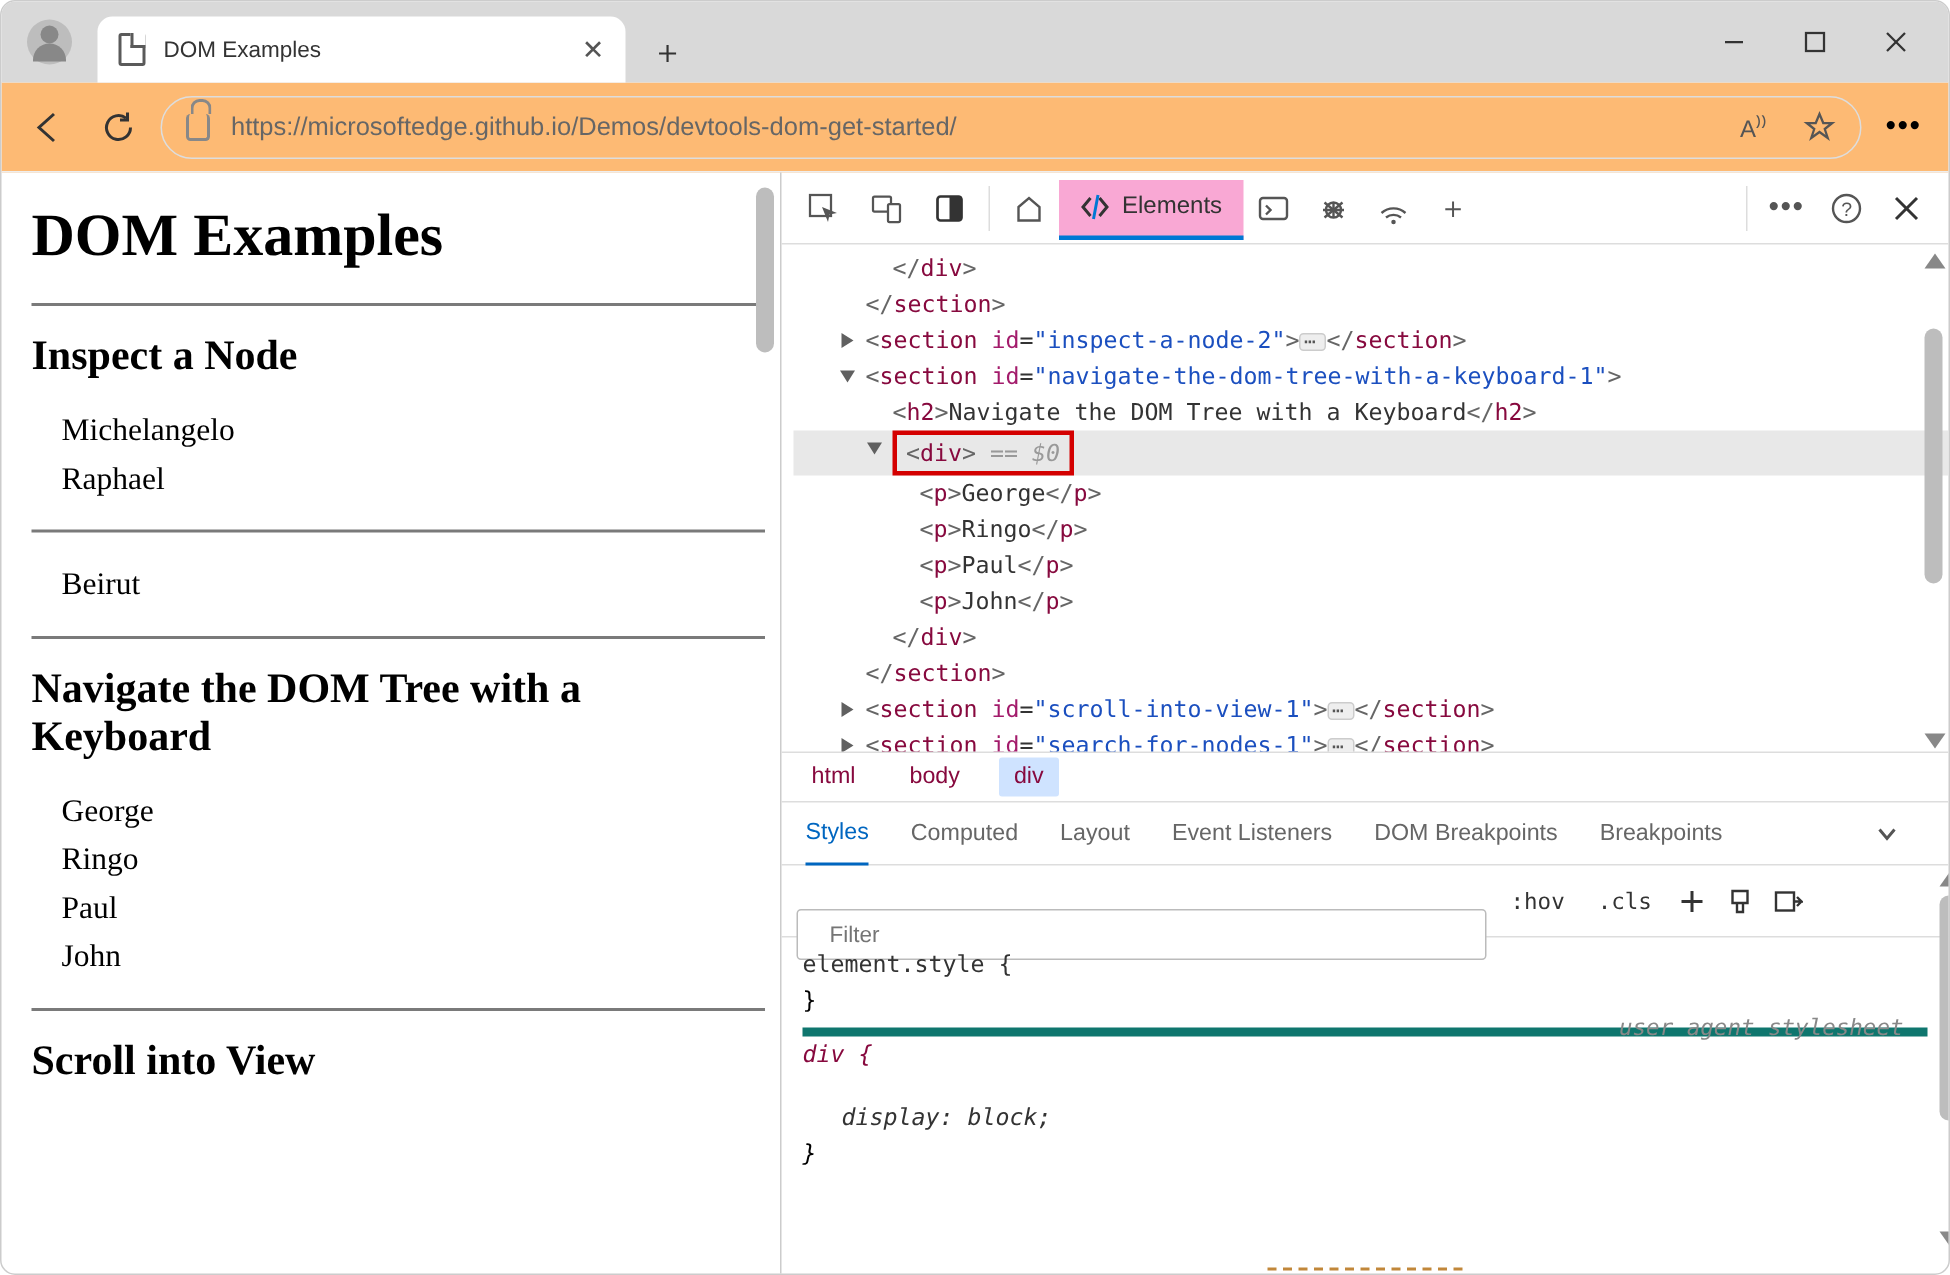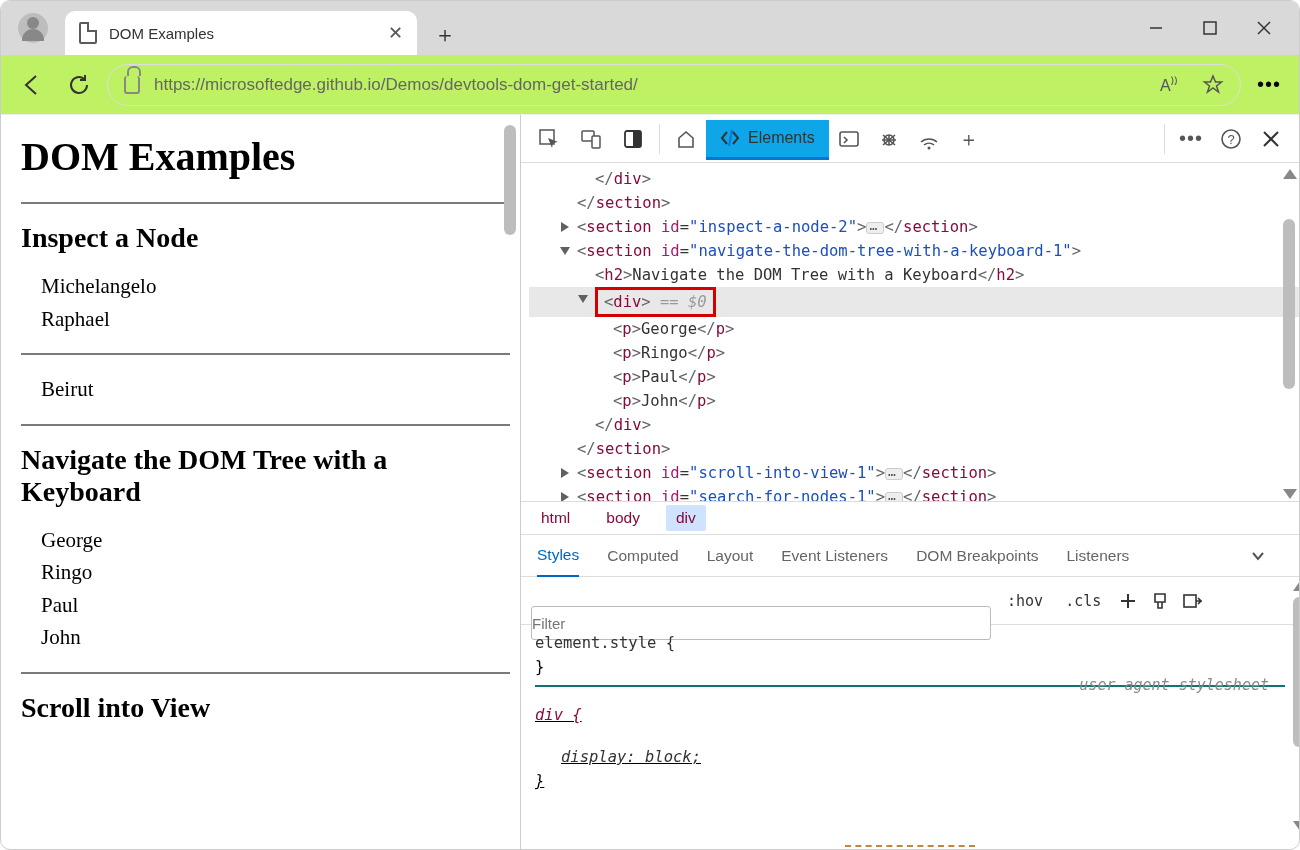--- a/index.html
+++ b/index.html
@@ -11,21 +11,21 @@
 .avatar-circle::after { content:""; position:absolute; width:22px; height:12px; border-radius:12px 12px 0 0; background:#888; bottom:2px; left:4px;}
 .tab { background:#fff; height:44px; width:352px; border-radius:10px 10px 0 0; display:flex; align-items:center; padding:0 14px; position:relative; gap:12px;}
 .tab .doc-icon { width:18px; height:22px; border:2px solid #5a5a5a; border-radius:2px; position:relative;}
 .tab .doc-icon::after { content:""; position:absolute; right:-2px; top:-2px; width:8px; height:8px; background:#fff; border-left:2px solid #5a5a5a; border-bottom:2px solid #5a5a5a;}
 .tab-title { font-size:15px; color:#333;}
 .tab-close { position:absolute; right:14px; font-size:18px; color:#555;}
 .new-tab { width:40px; height:40px; display:flex; align-items:center; justify-content:center; margin-left:8px;}
 .plus { font-size:22px; color:#333; line-height:1;}
 .win-controls { position:absolute; right:8px; top:0; height:54px; display:flex; align-items:center; gap:36px; padding-right:18px;}
 .win-icon { width:18px; height:18px; display:flex; align-items:center; justify-content:center; font-size:16px; color:#333; font-family:Arial;}
-.toolbar { height:60px; background:#bef264; display:flex; align-items:center; padding:0 10px; gap:8px; border-bottom:1px solid #eee;}
+.toolbar { height:60px; background:#fdba74; display:flex; align-items:center; padding:0 10px; gap:8px; border-bottom:1px solid #eee;}
 .nav-btn { width:40px; height:40px; display:flex; align-items:center; justify-content:center;}
 .address-bar { flex:1; height:42px; border:1px solid #ddd; border-radius:22px; display:flex; align-items:center; padding:0 16px; gap:14px;}
 .lock-ico { width:16px; height:18px; border:2px solid #888; border-radius:3px; border-top:none; position:relative;}
 .lock-ico::before { content:""; position:absolute; width:10px; height:8px; border:2px solid #888; border-bottom:none; border-radius:6px 6px 0 0; top:-10px; left:1px;}
 .url { font-size:17px; color:#666; white-space:nowrap;}
 .addr-right { margin-left:auto; display:flex; align-items:center; gap:20px;}
 .ico { width:22px; height:22px; display:flex; align-items:center; justify-content:center; color:#5a5a5a; }
 .more-dots { font-size:20px; letter-spacing:1px;}
 .main { display:flex; height:736px;}
 .page { width:520px; border-right:1px solid #ccc; padding:18px 10px 0 20px; overflow:hidden; position:relative; font-family:"Times New Roman",serif;}
@@ -33,21 +33,21 @@
 .page hr { border:none; border-top:2px solid #7a7a7a; margin:10px 0 18px 0;}
 .page h2 { font-size:28px; font-weight:bold; margin-bottom:16px;}
 .page .list { margin-left:20px; margin-bottom:18px; font-size:21px; line-height:1.55;}
 .vscroll { position:absolute; right:2px; top:10px; width:14px; height:800px;}
 .vscroll .thumb { width:12px; height:110px; background:#bdbdbd; border-radius:6px; position:absolute; top:0;}
 .devtools { flex:1; display:flex; flex-direction:column; position:relative;}
 .dt-toolbar { height:48px; border-bottom:1px solid #ddd; display:flex; align-items:center; padding:0 8px;}
 .dt-toolbar .group { display:flex; align-items:center; gap:2px;}
 .dt-btn { width:40px; height:40px; display:flex; align-items:center; justify-content:center;}
 .dt-sep { width:1px; height:30px; background:#ddd; margin:0 6px;}
-.tab-elements { height:40px; padding:0 14px; display:flex; align-items:center; gap:8px; border-bottom:3px solid #0078d4; margin-bottom:-2px; font-size:16px; color:#333; background:#0ea5e9;}
+.tab-elements { height:40px; padding:0 14px; display:flex; align-items:center; gap:8px; border-bottom:3px solid #0078d4; margin-bottom:-2px; font-size:16px; color:#333; background:#f9a8d4;}
 .dt-right { margin-left:auto; display:flex; align-items:center;}
 .dom-tree { flex:0 0 auto; font-family:Consolas,monospace; font-size:15.5px; padding:4px 0 0 8px; line-height:24px; color:#333; position:relative; height:338px; overflow:hidden;}
 .dom-line { white-space:pre; padding-left:48px;}
 .indent1 { padding-left:66px;}
 .indent2 { padding-left:84px;}
 .tag-name { color:#87093e;}
 .attr-name { color:#a31b6b;}
 .attr-val { color:#1b4fbf;}
 .bracket { color:#666;}
 .text-node { color:#333;}
@@ -59,21 +59,21 @@
 .gutter-dots { position:absolute; left:10px; top:120px; font-size:18px; color:#666; letter-spacing:1px;}
 .red-box { border:3px solid #d40000; display:inline-block; padding:0 6px; }
 .eq0 { color:#999; font-style:italic;}
 .breadcrumb { height:34px; border-top:1px solid #ddd; border-bottom:1px solid #ddd; display:flex; align-items:center; padding:0 10px; font-size:15.5px;gap:16px;}
 .crumb { padding:4px 10px; color:#87093e; border-radius:2px;}
 .crumb.sel { background:#cfe3ff;}
 .styles-tabs { height:42px; display:flex; align-items:center; gap:28px; padding:0 16px; border-bottom:1px solid #ddd; font-size:15.5px; color:#666;}
 .styles-tabs .active { color:#0066c0; border-bottom:2px solid #0066c0; height:42px; display:flex; align-items:center;}
 .styles-tabs .chev { margin-left:auto; padding-right:18px;}
 .filter-row { height:48px; display:flex; align-items:center; padding:6px 10px; gap:10px; border-bottom:1px solid #ddd;}
-.filter-input { flex:1; height:34px; border:1px solid #bbb; border-radius:3px; padding:0 0; font-size:15px; max-width:460px;margin-top:45px;}
+.filter-input { flex:1; height:34px; border:1px solid #bbb; border-radius:3px; padding:0 21px; font-size:15px; max-width:460px;margin-top:45px;}
 .hov, .cls { font-family:Consolas,monospace; font-size:15px; color:#333; padding:0 6px;}
 .styles-body { font-family:Consolas,monospace; font-size:15.5px; padding:6px 14px; line-height:24px; position:relative;}
 .styles-body .block { margin-bottom:6px;}
 .selector { color:#333;}
 .italic { font-style:italic; color:#87093e;}
 .prop { padding-left:26px;margin-top:18px;}
 .ua-label { position:absolute; right:30px; top:48px; font-style:italic; color:#888; font-size:15px;}
 .dt-vscroll { position:absolute; right:2px; width:14px;}
 .dt-thumb { width:12px; height:180px; background:#bdbdbd; border-radius:6px;}
 .tri-up { width:0;height:0;border-left:7px solid transparent;border-right:7px solid transparent;border-bottom:10px solid #888;}
@@ -287,21 +287,21 @@
       <span class="crumb">body</span>
       <span class="crumb sel">div</span>
     </div>
 
     <div class="styles-tabs">
       <span class="active">Styles</span>
       <span>Computed</span>
       <span>Layout</span>
       <span>Event Listeners</span>
       <span>DOM Breakpoints</span>
-      <span>Listeners</span>
+      <span>Breakpoints</span>
       <span class="chev">
           <svg width="14" height="14">
             <path d="M2 4 L7 10 L12 4" fill="none" stroke="#555" stroke-width="2"></path>
           </svg>
         </span>
     </div>
 
     <div class="filter-row">
       <input class="filter-input" placeholder="Filter" style="">
       <span class="hov">:hov</span>
@@ -323,21 +323,21 @@
             <path d="M14 10 L19 10 L16 7 M19 10 L16 13" fill="none" stroke="#333" stroke-width="1.6"></path>
           </svg>
         </span>
     </div>
 
     <div class="styles-body">
       <div class="block">
         <div class="selector">element.style {</div>
         <div>}</div>
       </div>
-      <div class="block" style="border-top:2px solid #0f766e;padding-top:16px;text-decoration:underline;">
+      <div class="block" style="border-top:6px solid #0f766e;padding-top:0;">
         <div class="italic">div {</div>
         <div class="prop" style="font-style:italic; color:#333">display: block;</div>
         <div style="font-style:italic">}</div>
       </div>
       <div class="ua-label">user agent stylesheet</div>
       <div class="dt-vscroll" style="top:-44px;right:-8px;height:250px;">
         <div class="tri-up" style="margin:0 auto 6px;"></div>
         <div class="dt-thumb" style="height:150px;"></div>
         <div class="tri-down" style="position:absolute;bottom:0;left:0;"></div>
       </div>

